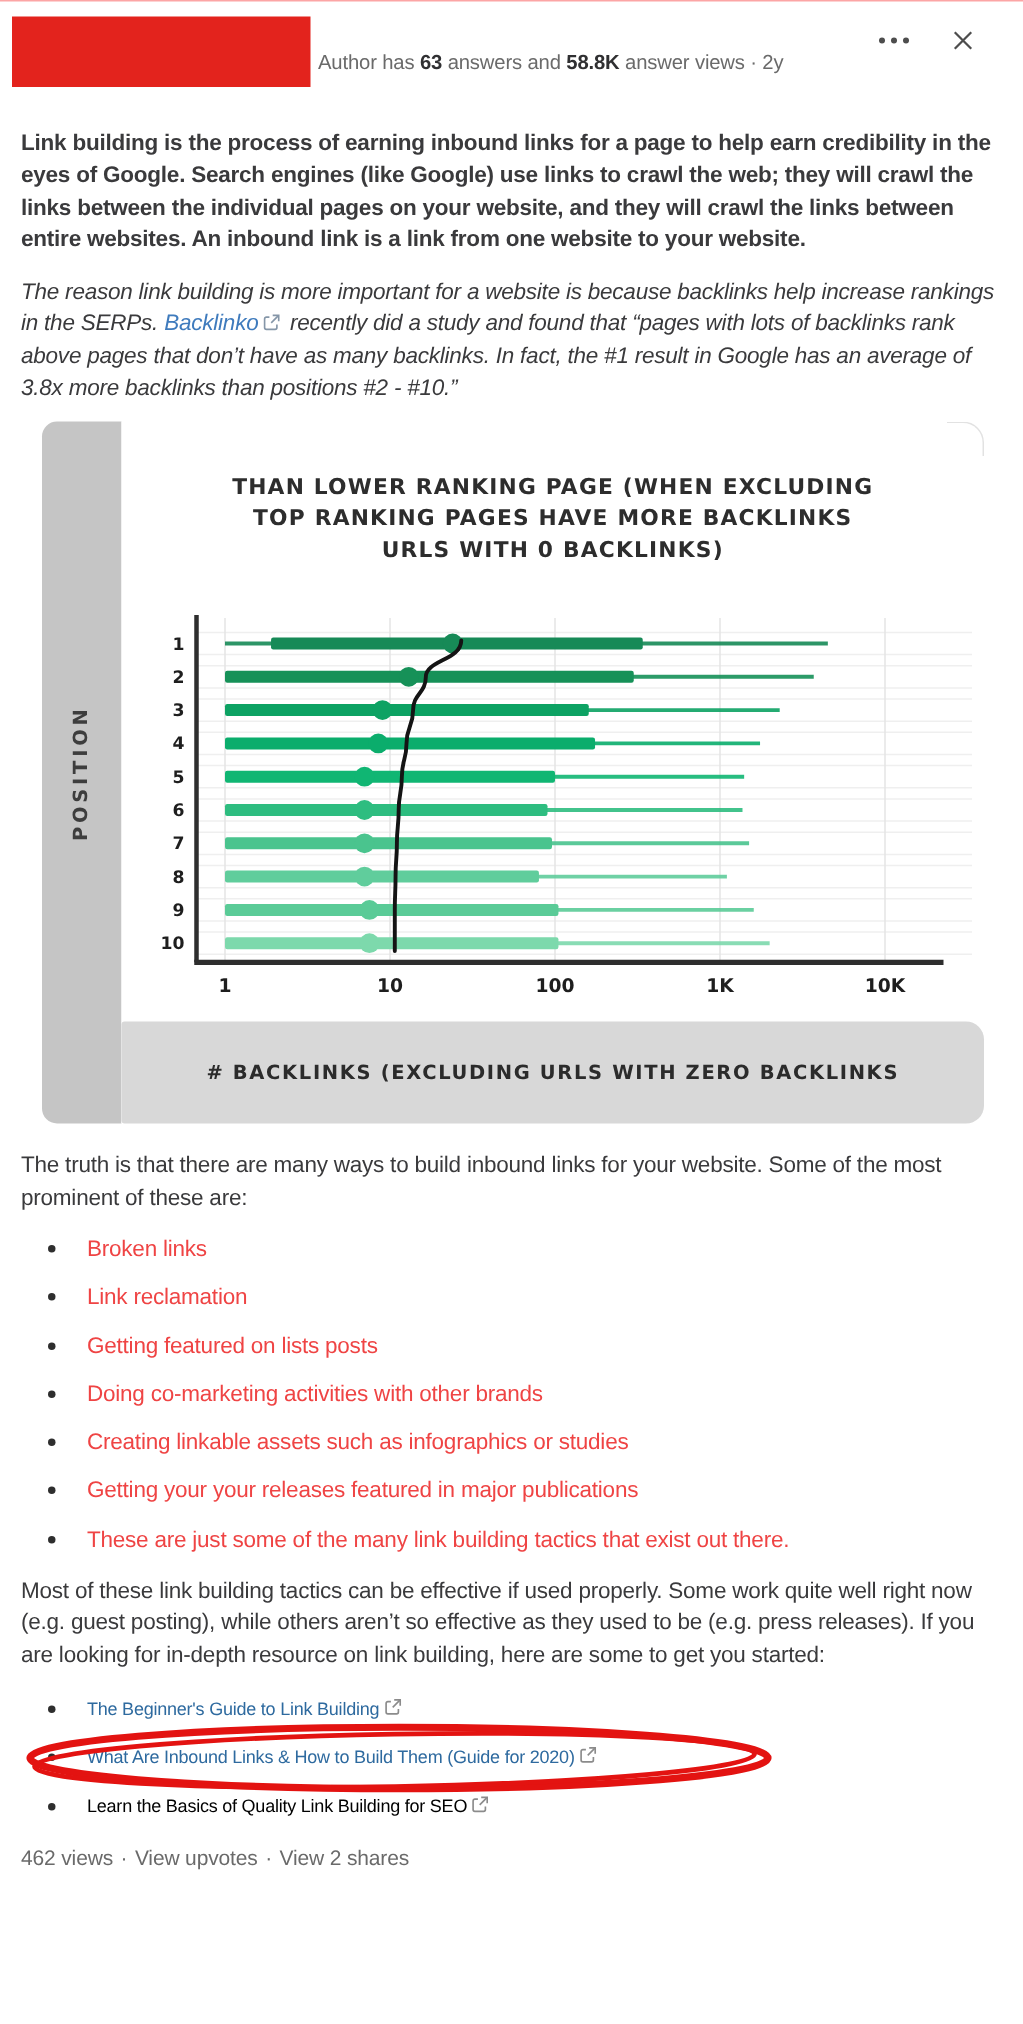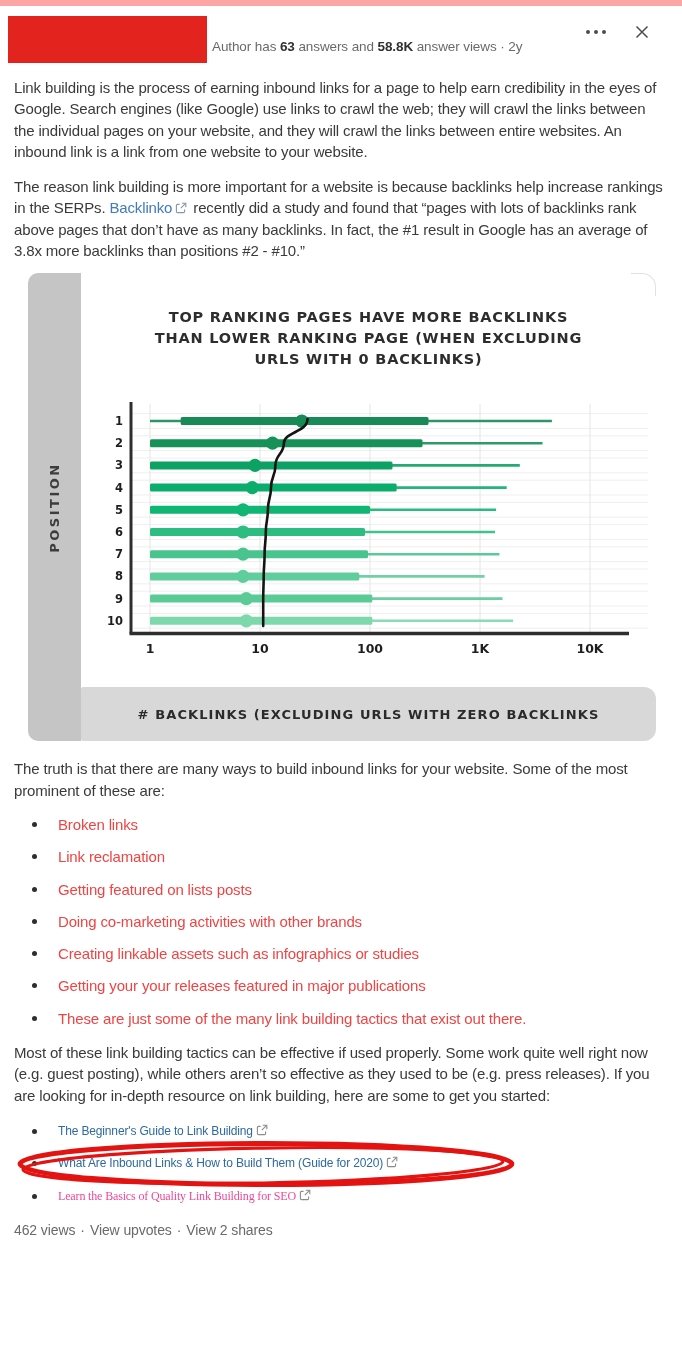--- a/index.html
+++ b/index.html
@@ -1,49 +1,49 @@
 <!DOCTYPE html>
 <html><head>
 <meta charset="utf-8">
 <style>
   html,body{margin:0;padding:0;background:#fff;}
   .post{
     position:relative;
     width:682px;height:1349px;
     background:#fff;
-    border-top:6px solid #fca5a5;
+    border-top:1px solid #fca5a5;
     font-family:"Liberation Sans",sans-serif;
     color:#3a3a3c;
     overflow:hidden;
     box-sizing:border-box;
   }
   
   .hdr{position:relative;height:57px;}
   .redaction{position:absolute;left:8px;top:10px;width:199px;height:47px;}
   .author-meta{position:absolute;left:212px;top:33px;font-size:13.5px;color:#6a6a6a;letter-spacing:-0.1px;white-space:nowrap;}
   .author-meta b{color:#303032;font-weight:700;}
   .hdr-actions{position:absolute;right:32px;top:18px;display:flex;align-items:center;gap:26px;}
   .dots-btn{display:flex;gap:4px;align-items:center;padding:4px 2px;cursor:pointer;}
   .dots-btn i{width:4px;height:4px;border-radius:50%;background:#4d4d4d;display:block;}
   .close-btn{cursor:pointer;display:block;}
   
   .bt{margin:0 14px;font-size:15px;line-height:21.3px;letter-spacing:-0.15px;color:#3a3a3c;}
-  .p1{margin-top:14px;}
-  .p2{margin-top:14px;}
+  .p1{margin-top:27px;font-weight:bold;}
+  .p2{margin-top:14px;font-style:italic;}
   .inline-link{color:#3f7bbd;text-decoration:none;cursor:pointer;}
   .ext-ic{display:inline-block;vertical-align:-1px;margin:0 2px 0 3px;}
   
   .chart-figure{position:relative;display:flex;margin:12px 26px 0 28px;width:628px;height:468px;}
   .corner-arc{position:absolute;top:0;right:0;width:24px;height:22px;border-top:1px solid #e2e2e2;border-right:1px solid #e2e2e2;border-top-right-radius:14px;}
   .strip{width:53px;flex:0 0 53px;border-radius:10px 0 0 10px;display:flex;align-items:center;justify-content:center;}
   .strip-label{transform:rotate(-90deg);white-space:nowrap;font-weight:700;font-size:13px;letter-spacing:2.5px;color:#3d3d3d;font-family:"DejaVu Sans",sans-serif;}
   .fig-main{flex:1;display:flex;flex-direction:column;background:#fff;}
   .fig-title{margin-top:34px;text-align:center;font-family:"DejaVu Sans",sans-serif;font-weight:700;font-size:14.5px;line-height:21px;letter-spacing:0.8px;color:#2d2d2d;}
   .chart-svg{margin-top:20px;display:block;}
-  .xlabel-band{margin-top:auto;height:54px;border-radius:2px 12px 12px 2px;display:flex;align-items:center;justify-content:center;}
+  .xlabel-band{margin-top:auto;height:68px;border-radius:2px 12px 12px 2px;display:flex;align-items:center;justify-content:center;}
   .xlabel-band span{font-family:"DejaVu Sans",sans-serif;font-weight:700;font-size:13px;letter-spacing:1.1px;color:#2b2b2b;}
   
   .p-truth{margin-top:17px;}
   .tactics{list-style:none;margin:13px 14px 0 14px;padding:0;}
   .tactics li{position:relative;padding-left:44px;margin-bottom:11px;font-size:15px;line-height:21.3px;letter-spacing:-0.15px;color:#ef4444;}
   .tactics li::before{content:"";position:absolute;left:18px;top:8px;width:5px;height:5px;border-radius:50%;background:#2e2e2e;}
   .p-outro{margin-top:13px;}
   .resources{list-style:none;margin:15px 14px 0 14px;padding:0;}
   .resources li{position:relative;padding-left:44px;margin-bottom:11px;font-size:12px;line-height:21.3px;letter-spacing:-0.15px;}
   .resources li::before{content:"";position:absolute;left:18px;top:8px;width:5px;height:5px;border-radius:50%;background:#2e2e2e;}
@@ -81,22 +81,22 @@
           <path d="M6.8 1.2h4v4" stroke="#8596a8" stroke-width="1.1" fill="none"></path>
           <path d="M10.6 1.4 5.8 6.2" stroke="#8596a8" stroke-width="1.1" fill="none"></path>
         </svg></a><span> recently did a study and found that “pages with lots of backlinks rank above pages that don’t have as many backlinks. In fact, the #1 result in Google has an average of 3.8x more backlinks than positions #2 - #10.”</span></p>
 
   <figure class="chart-figure">
     <div class="strip" style="background: rgb(197, 197, 197);">
       <span class="strip-label">POSITION</span>
     </div>
     <div class="fig-main">
       <div class="fig-title">
+        <div>THAN LOWER RANKING PAGE (WHEN EXCLUDING</div>
         <div>TOP RANKING PAGES HAVE MORE BACKLINKS</div>
-        <div>THAN LOWER RANKING PAGE (WHEN EXCLUDING</div>
         <div>URLS WITH 0 BACKLINKS)</div>
       </div>
       <svg class="chart-svg" width="575" height="270" viewBox="0 0 575 270">
           <line x1="51" x2="567" y1="23.6" y2="23.6" stroke="#efefef" stroke-width="1"></line>
           <line x1="51" x2="567" y1="38.4" y2="38.4" stroke="#efefef" stroke-width="1"></line>
           <line x1="51" x2="567" y1="45.8" y2="45.8" stroke="#efefef" stroke-width="1"></line>
           <line x1="51" x2="567" y1="60.6" y2="60.6" stroke="#efefef" stroke-width="1"></line>
           <line x1="51" x2="567" y1="68.0" y2="68.0" stroke="#efefef" stroke-width="1"></line>
           <line x1="51" x2="567" y1="82.8" y2="82.8" stroke="#efefef" stroke-width="1"></line>
           <line x1="51" x2="567" y1="90.2" y2="90.2" stroke="#efefef" stroke-width="1"></line>
@@ -201,21 +201,21 @@
         <ellipse cx="250" cy="24" rx="246" ry="20.5" fill="none" stroke="#e31311" stroke-width="4.8"></ellipse>
         <ellipse cx="247" cy="25.5" rx="240" ry="17.5" fill="none" stroke="#e31311" stroke-width="3.2" transform="rotate(-1 250 24)"></ellipse>
       </svg>
       <a class="res-link" style="color: rgb(46, 106, 159); text-align: center;"><span>What Are Inbound Links &amp; How to Build Them (Guide for 2020)</span><svg class="ext-ic" width="12" height="12" viewBox="0 0 12 12">
             <path d="M4.6 2.4H2.6c-.7 0-1.2.5-1.2 1.2v5.8c0 .7.5 1.2 1.2 1.2h5.8c.7 0 1.2-.5 1.2-1.2v-2" stroke="#8b8b8b" stroke-width="1.1" fill="none"></path>
             <path d="M6.8 1.2h4v4" stroke="#8b8b8b" stroke-width="1.1" fill="none"></path>
             <path d="M10.6 1.4 5.8 6.2" stroke="#8b8b8b" stroke-width="1.1" fill="none"></path>
           </svg></a>
     </li>
     <li>
-      <a class="res-link" style="color: #ec4899; font-family: Liberation Serif, serif;"><span>Learn the Basics of Quality Link Building for SEO</span><svg class="ext-ic" width="12" height="12" viewBox="0 0 12 12">
+      <a class="res-link" style="color: #000000;"><span>Learn the Basics of Quality Link Building for SEO</span><svg class="ext-ic" width="12" height="12" viewBox="0 0 12 12">
             <path d="M4.6 2.4H2.6c-.7 0-1.2.5-1.2 1.2v5.8c0 .7.5 1.2 1.2 1.2h5.8c.7 0 1.2-.5 1.2-1.2v-2" stroke="#8b8b8b" stroke-width="1.1" fill="none"></path>
             <path d="M6.8 1.2h4v4" stroke="#8b8b8b" stroke-width="1.1" fill="none"></path>
             <path d="M10.6 1.4 5.8 6.2" stroke="#8b8b8b" stroke-width="1.1" fill="none"></path>
           </svg></a>
     </li>
   </ul>
 
   <div class="footer-meta"><span>462 views</span><span class="sep">·</span><span class="footer-link">View upvotes</span><span class="sep">·</span><span class="footer-link">View 2 shares</span></div>
 
 </div>

